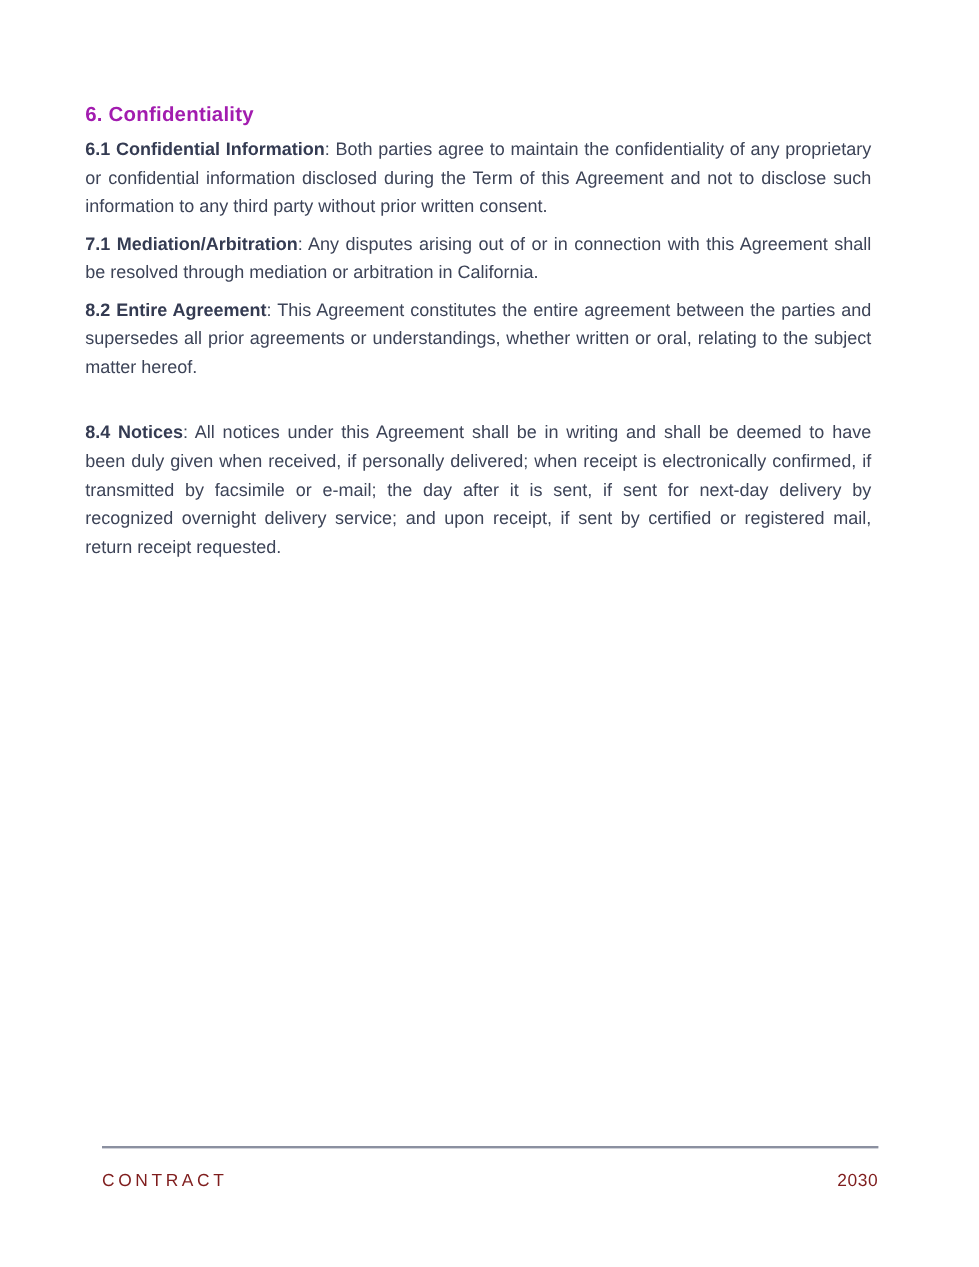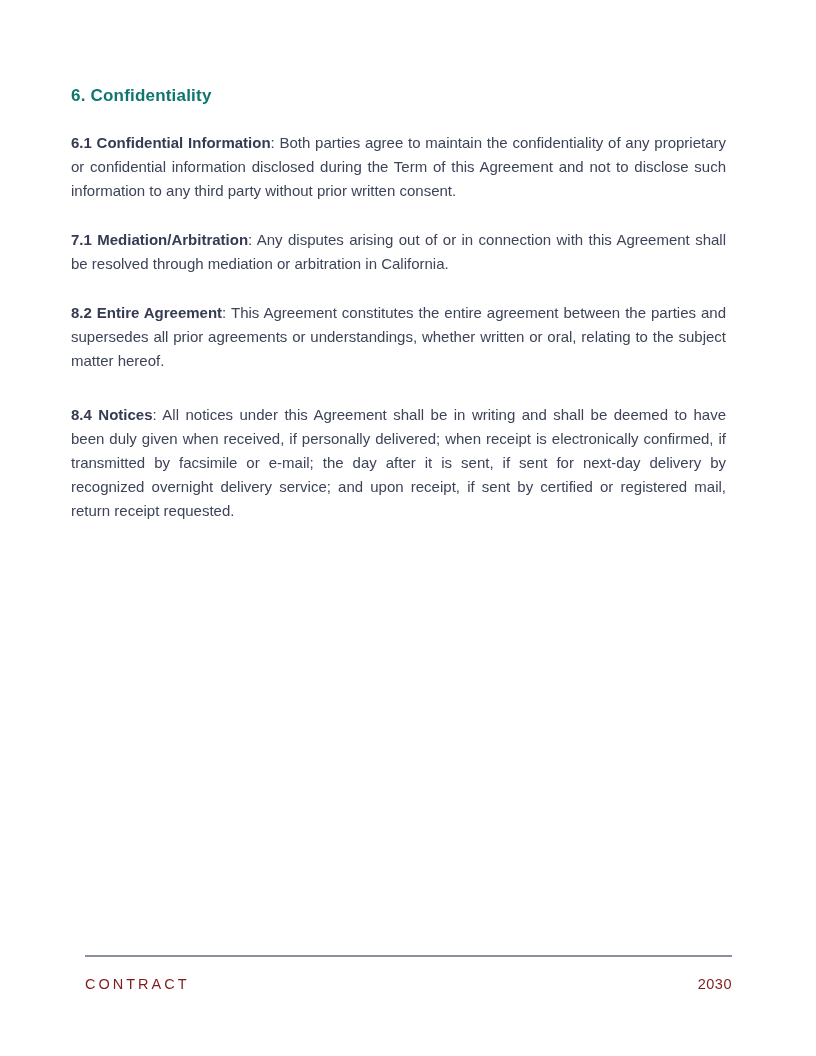--- a/index.html
+++ b/index.html
@@ -19,28 +19,28 @@
     position: absolute;
     top: 0;
     left: 71px;
     width: 655px;
     padding-top: 86px;
   }
 
   .section-heading {
     font-size: 17px;
     font-weight: 700;
-    color: #0f766e;
+    color: #a21caf;
     letter-spacing: 0.2px;
     margin-top: 44px;
   }
   .section:first-child .section-heading { margin-top: 0; }
 
   .para {
-    margin-top: 25px;
+    margin-top: 7px;
     font-size: 15px;
     line-height: 24px;
     color: #3d4458;
     text-align: justify;
   }
   .para + .para { margin-top: 30px; }
 
   .para .lead {
     font-weight: 700;
     color: #343b52;

